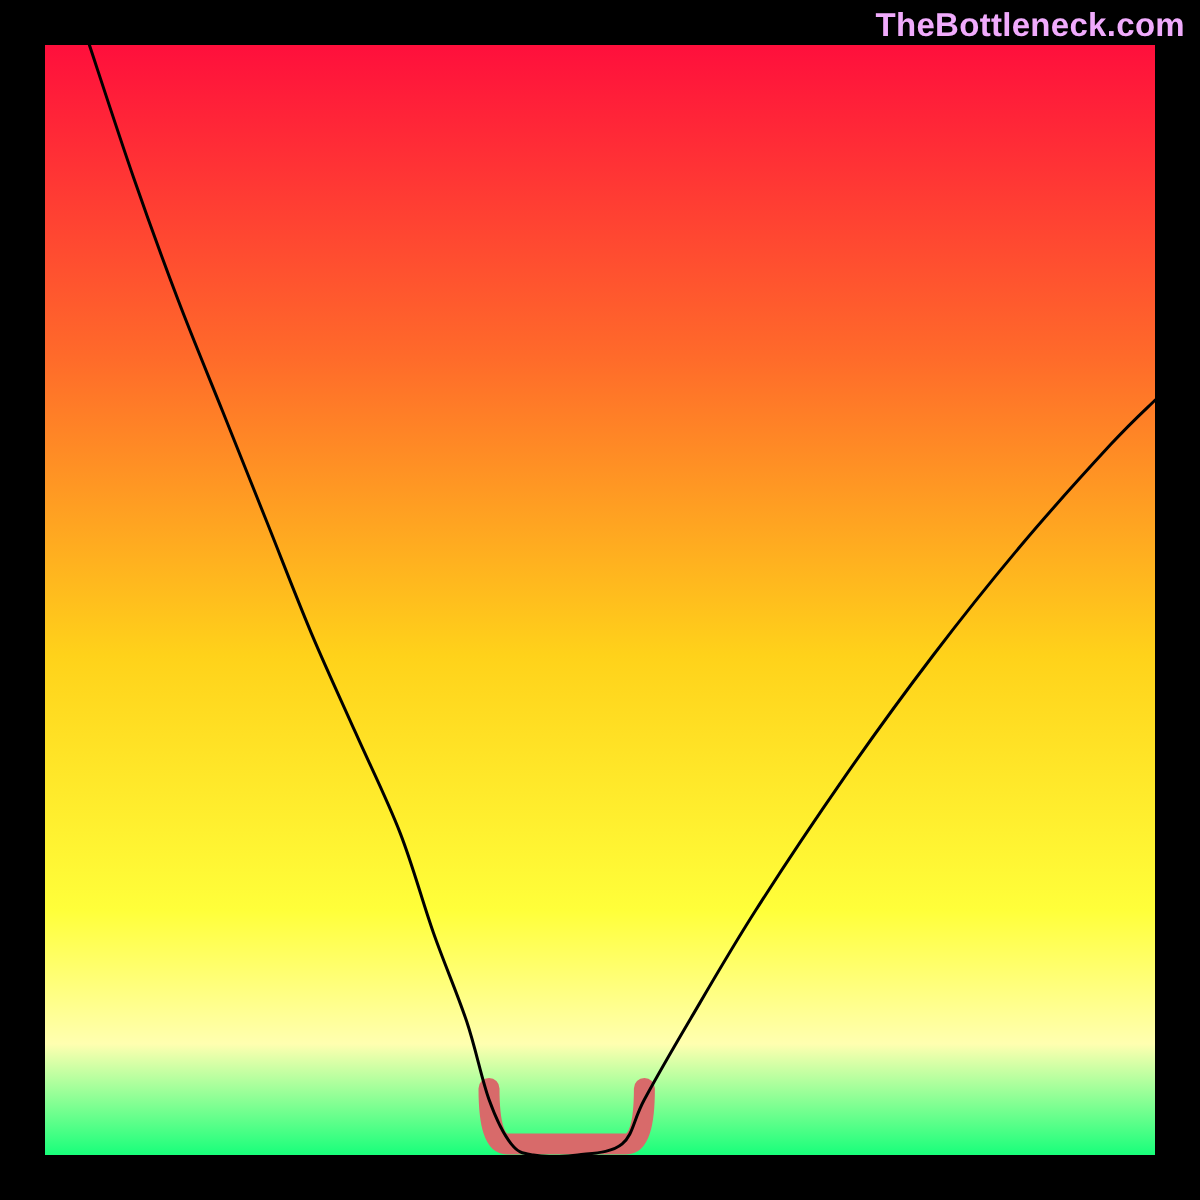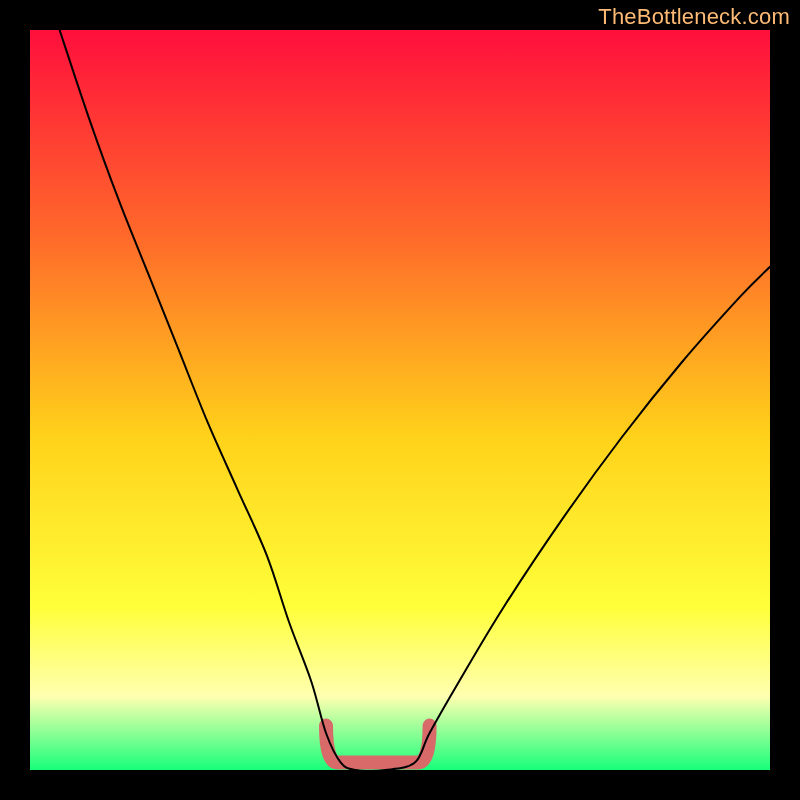--- a/index.html
+++ b/index.html
@@ -15,22 +15,22 @@
     position: relative;
     width: 800px;
     height: 800px;
     background: #000;
   }
   .watermark {
     position: absolute;
     top: 4px;
     right: 10px;
     font-size: 22px;
-    font-weight: 400;
-    color: #fdba74;
+    font-weight: 700;
+    color: #f0abfc;
     letter-spacing: 0.2px;
     z-index: 20;
     user-select: none;
   }
   .plot-area {
     position: absolute;
     left: 30px;
     top: 30px;
     width: 740px;
     height: 740px;

